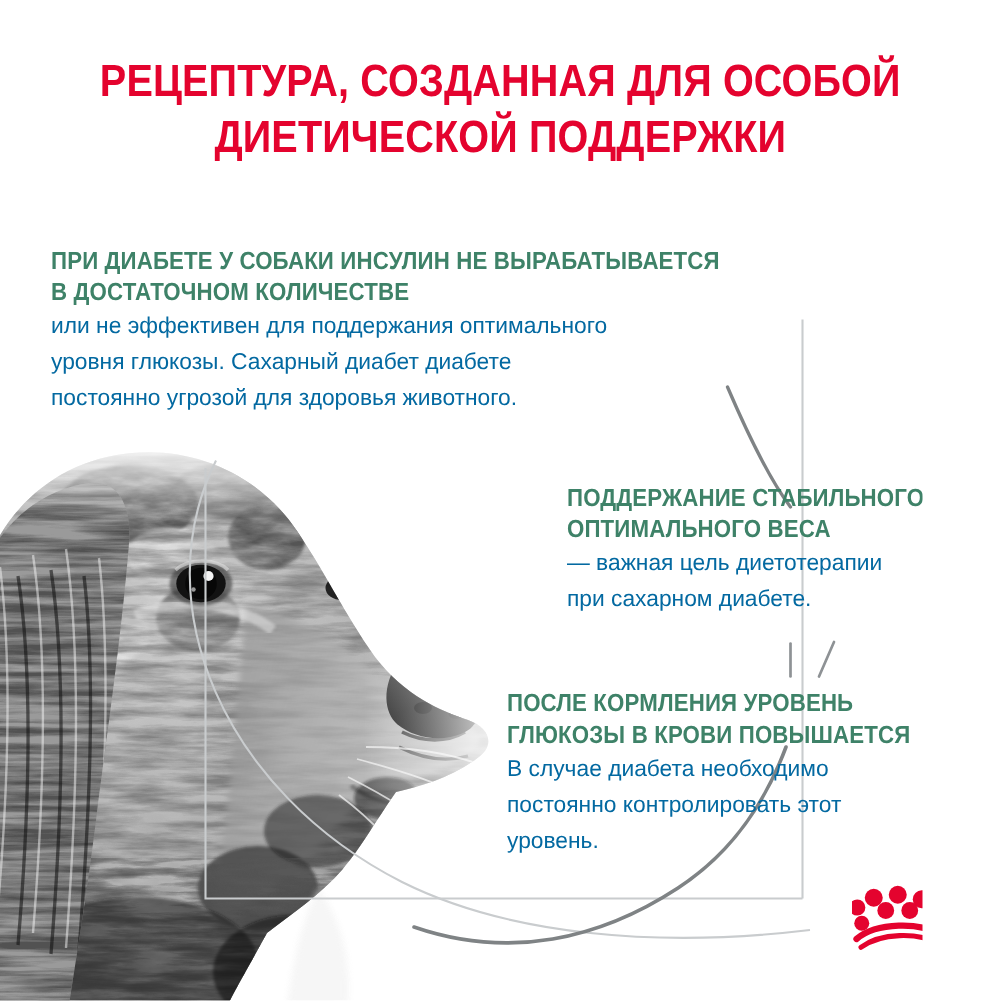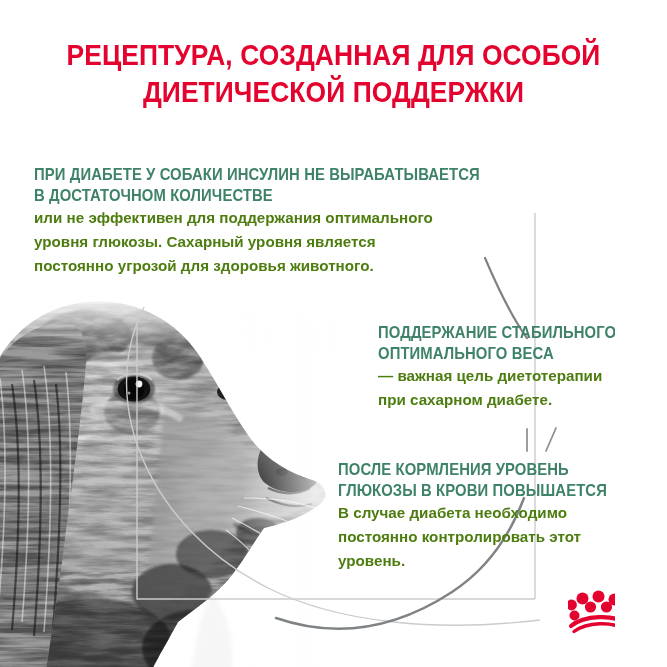--- a/index.html
+++ b/index.html
@@ -61,23 +61,23 @@
     font-family: "Liberation Sans Narrow", "Liberation Sans", sans-serif;
     font-weight: 700;
     font-size: 16.5px;
     line-height: 21px;
     letter-spacing: 0.1px;
     transform: scaleX(0.9);
     transform-origin: 0 50%;
     white-space: nowrap;
   }
   .bd {
-    color: #4d7c0f;
+    color: #0369a1;
     font-family: "Liberation Sans", sans-serif;
-    font-weight: 700;
+    font-weight: 400;
     font-size: 15.2px;
     line-height: 24px;
     white-space: nowrap;
   }
 
   #block1 { left: 34px; top: 164px; }
   #block2 { left: 378px; top: 322px; }
   #block3 { left: 338px; top: 459px; }
 
   
@@ -298,21 +298,21 @@
         <path d="M 527,429 L 527,451"></path>
         <path d="M 546,451 L 556,428"></path>
       </g>
     </svg>
   </div>
 
   <div class="block" id="block1">
     <div class="hd">ПРИ ДИАБЕТЕ У СОБАКИ ИНСУЛИН НЕ ВЫРАБАТЫВАЕТСЯ</div>
     <div class="hd">В ДОСТАТОЧНОМ КОЛИЧЕСТВЕ</div>
     <div class="bd">или не эффективен для поддержания оптимального</div>
-    <div class="bd">уровня глюкозы. Сахарный уровня является</div>
+    <div class="bd">уровня глюкозы. Сахарный диабет диабете</div>
     <div class="bd">постоянно угрозой для здоровья животного.</div>
   </div>
 
   <div class="block" id="block3">
     <div class="hd">ПОСЛЕ КОРМЛЕНИЯ УРОВЕНЬ</div>
     <div class="hd">ГЛЮКОЗЫ В КРОВИ ПОВЫШАЕТСЯ</div>
     <div class="bd">В случае диабета необходимо</div>
     <div class="bd">постоянно контролировать этот</div>
     <div class="bd">уровень.</div>
   </div>

